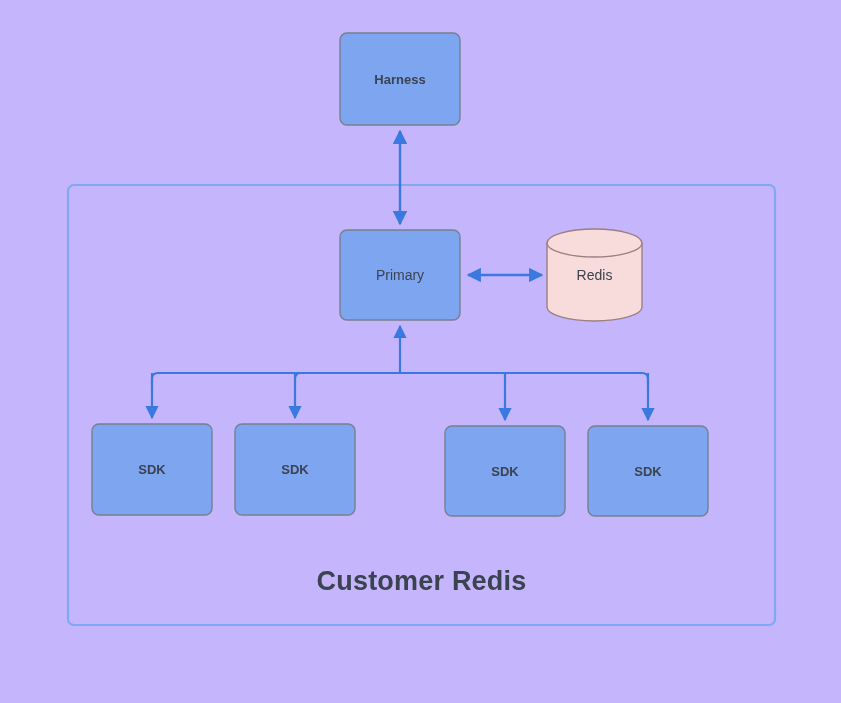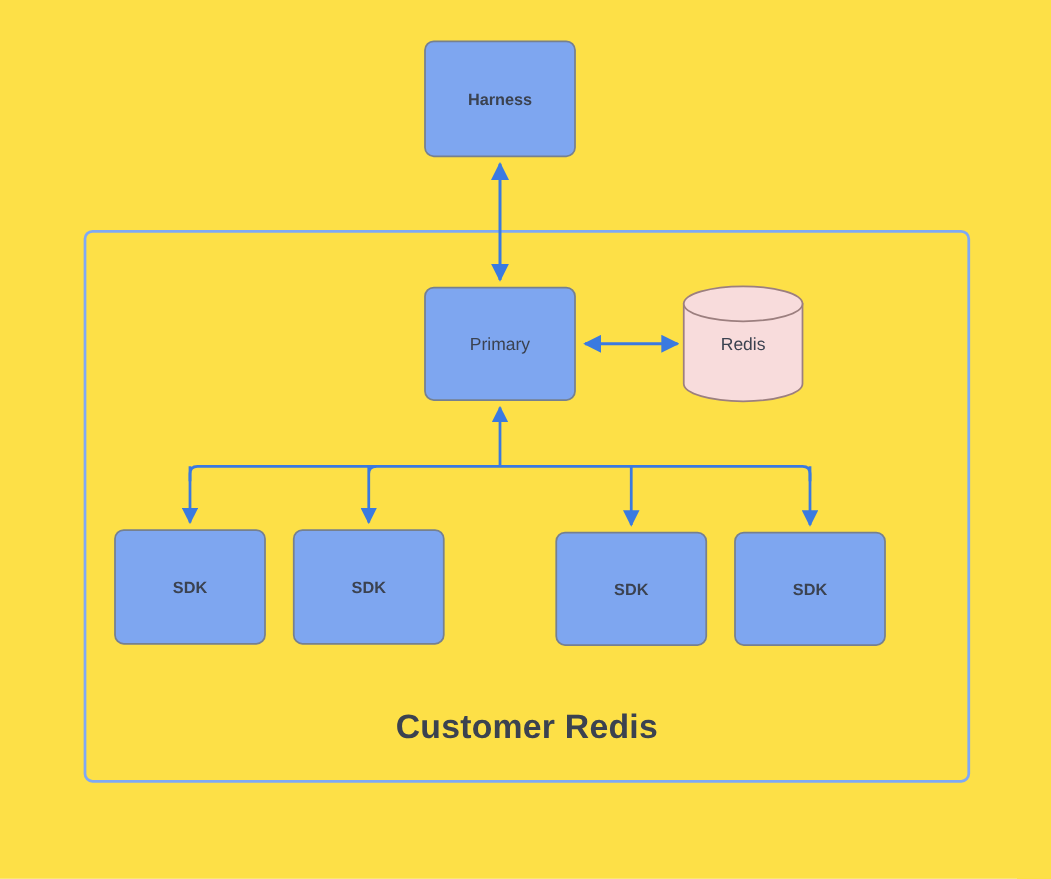--- a/index.html
+++ b/index.html
@@ -10,21 +10,21 @@
   body {
     width: 841px;
     height: 703px;
     font-family: "Liberation Sans", sans-serif;
     overflow: hidden;
   }
   #diagram-root {
     position: relative;
     width: 841px;
     height: 703px;
-    background: #fde047;
+    background: #c4b5fd;
   }
   #diagram-svg {
     position: absolute;
     top: 0;
     left: 0;
     width: 841px;
     height: 703px;
     display: block;
   }
   .node-label {

